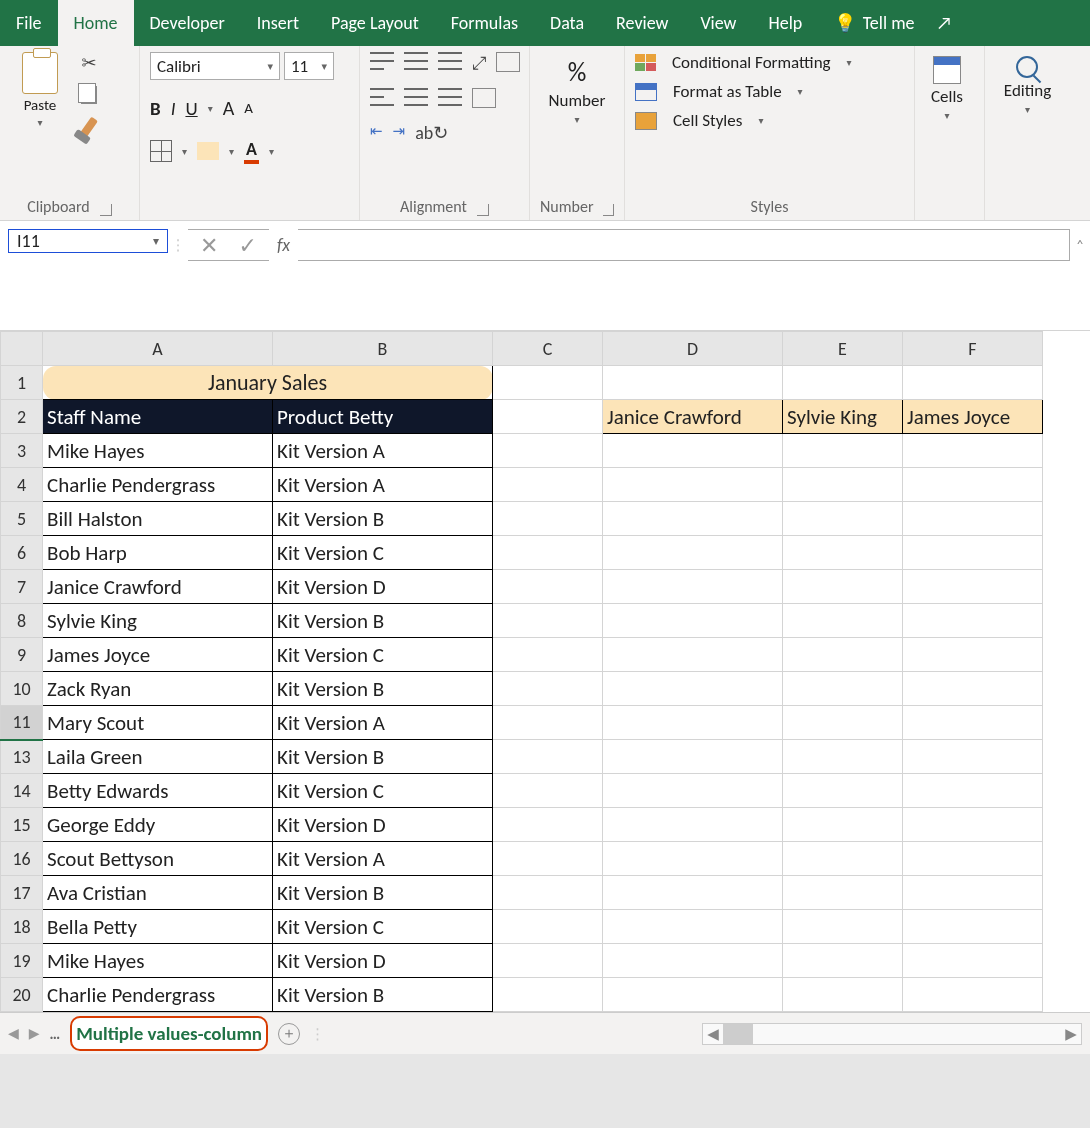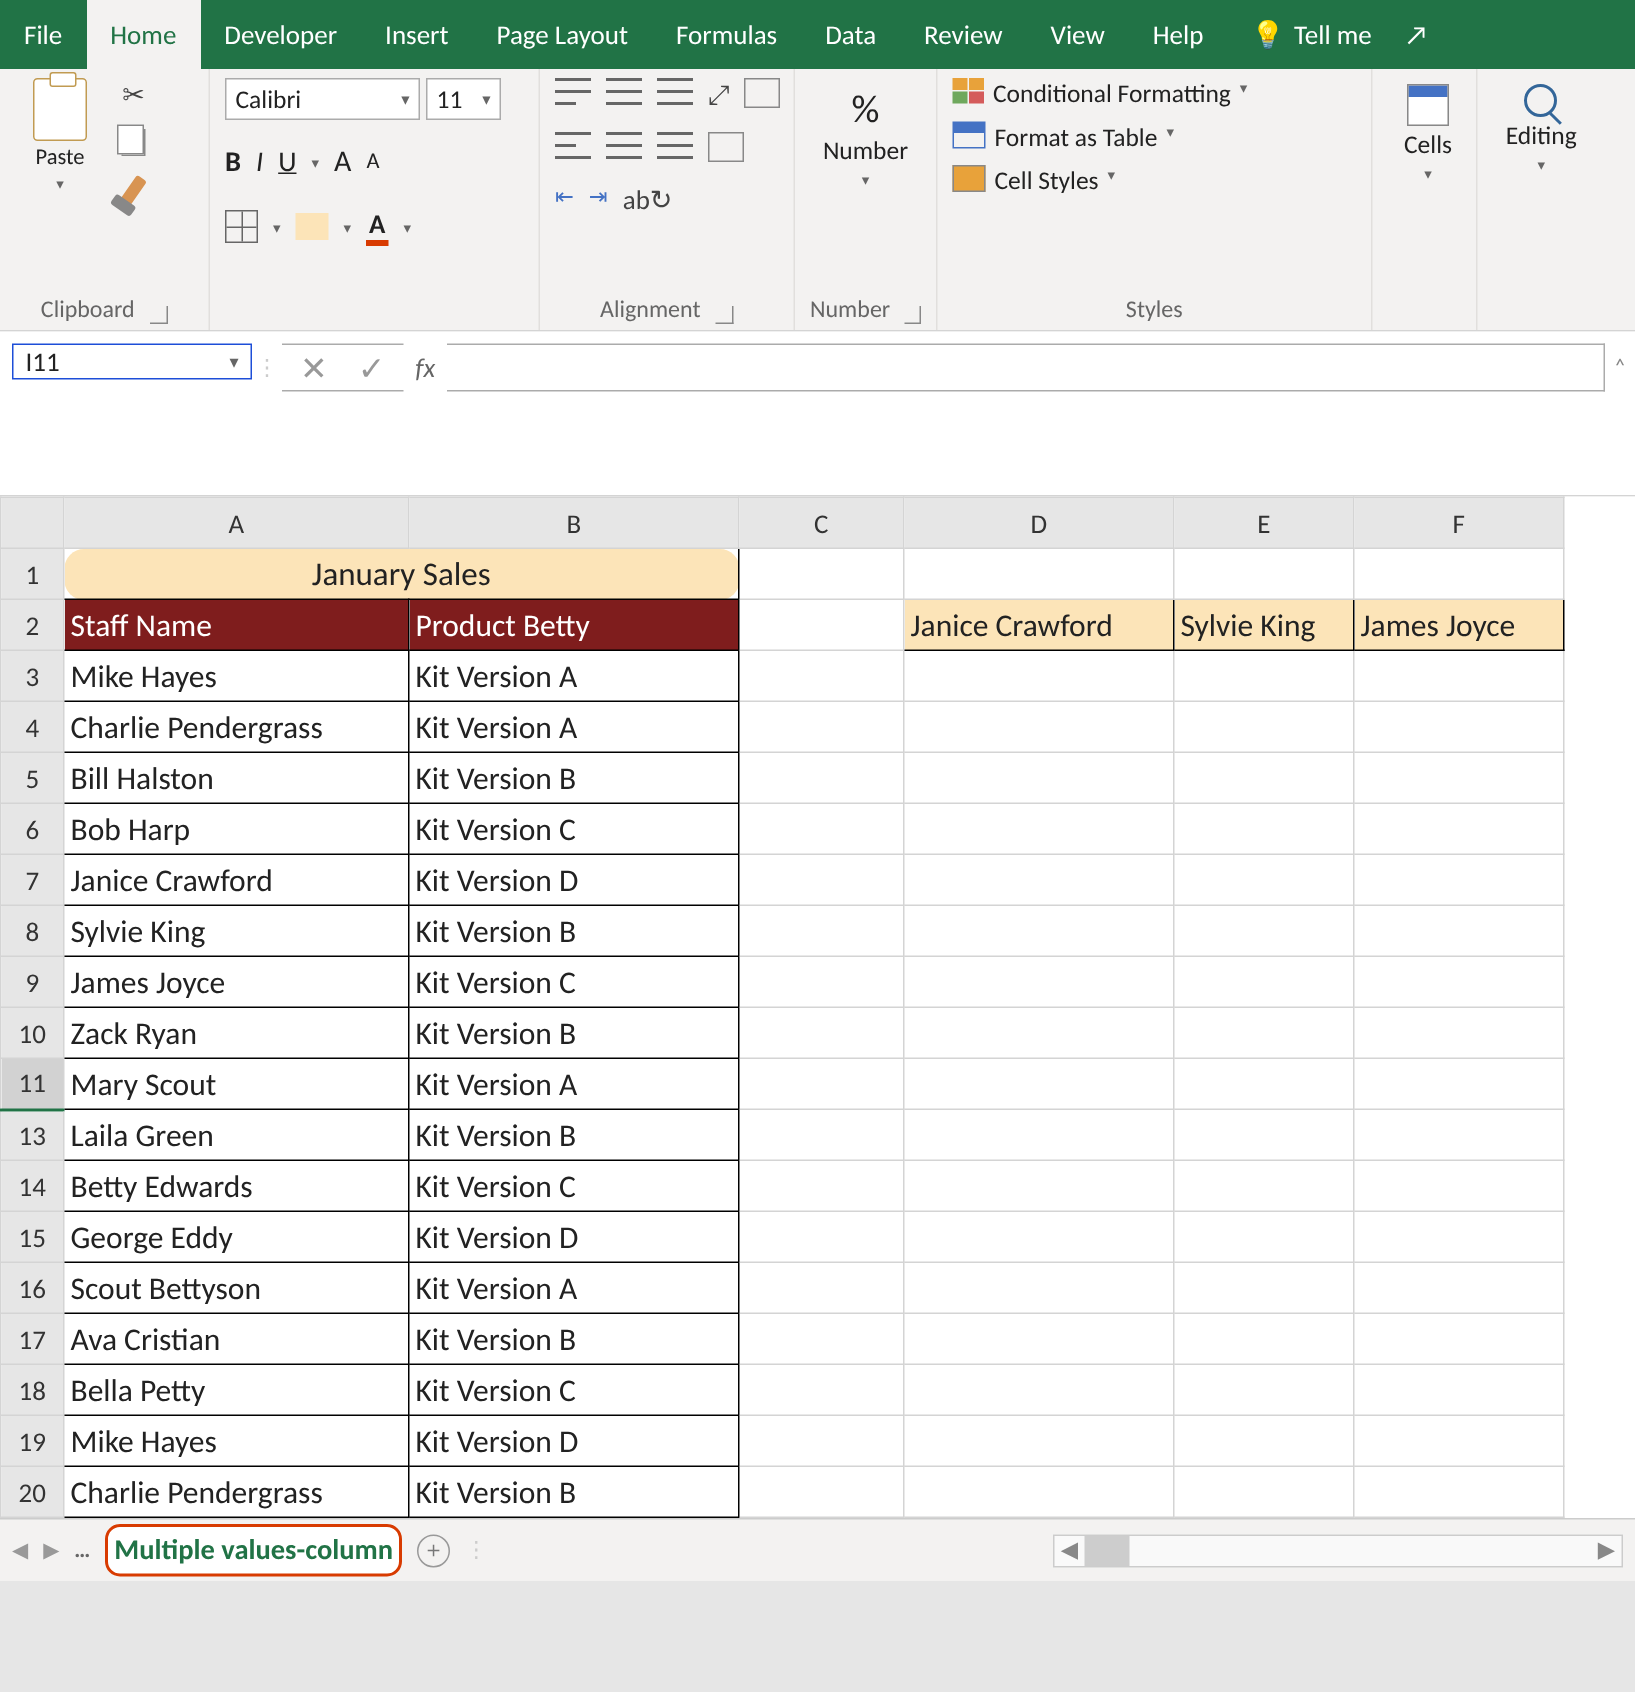--- a/index.html
+++ b/index.html
@@ -50,21 +50,21 @@
 .align-ic span{height:2px;background:#666;display:block;}
 .align-ic.top span:nth-child(3){width:60%;} .align-ic.left span{width:100%;} .align-ic.left span:nth-child(2){width:60%;}
 .rot-icon{font-size:18px;color:#444;}
 .wrap-icon,.merge-icon{width:24px;height:20px;border:1px solid #888;display:inline-block;}
 
 
 .big-btn { display:flex; flex-direction:column; align-items:center; gap:2px; padding:4px 6px; }
 .big-btn .lbl { font-size:17px; }
 .pct-icon{font-size:26px;font-weight:300;}
 .styles-col { display:flex; flex-direction:column; gap:8px; font-size:17px; }
-.styles-col .row { display:flex; gap:6px; cursor:pointer; }
+.styles-col .row { display:flex; align-items:center; gap:16px; cursor:pointer; }
 .mini-grid{display:grid;grid-template-columns:repeat(2,10px);grid-template-rows:repeat(2,8px);gap:1px;}
 .mini-grid span{background:#e8a23a;} .mini-grid span:nth-child(3){background:#6fa85d;} .mini-grid span:nth-child(4){background:#d45b5b;}
 .table-ic{width:22px;height:18px;border:1px solid #4472c4;background:linear-gradient(#4472c4 40%, transparent 40%);}
 .cellstyle-ic{width:22px;height:18px;background:#e8a23a;border:1px solid #888;}
 .cells-ic{width:28px;height:28px;border:1px solid #888;background:linear-gradient(#4472c4 30%, #fff 30%);}
 .search-ic{width:22px;height:22px;border:2px solid #336699;border-radius:50%;position:relative;}
 .search-ic::after{content:"";position:absolute;width:10px;height:2px;background:#336699;bottom:-4px;right:-6px;transform:rotate(45deg);}
 
 
 .fx-bar { background:#fff; height:110px; border-bottom:1px solid #d4d4d4; display:flex; align-items:flex-start; padding-top:8px; }
@@ -79,21 +79,21 @@
 
 .sheet { background:#fff; position:relative; }
 .grid { border-collapse:collapse; table-layout:fixed; font-size:21px; }
 .grid td, .grid th { border:1px solid #d4d4d4; height:34px; padding:0 4px; overflow:hidden; white-space:nowrap; }
 .grid th.colh { background:#e6e6e6; text-align:center; font-weight:normal; color:#333; height:30px; font-size:18px;}
 .grid th.rowh { background:#e6e6e6; text-align:center; font-weight:normal; color:#333; width:42px; font-size:18px;}
 .grid .corner { background:#e6e6e6; width:42px; }
 th.rowh.sel { background:#d2d2d2; border-bottom:2px solid #217346; }
 .colA{width:230px;} .colB{width:220px;} .colC{width:110px;} .colD{width:180px;} .colE{width:120px;} .colF{width:140px;}
 .title-cell { background:#fce4b8; text-align:center; font-size:22px;border-radius:13px; }
-.hdr-cell { background:#7f1d1d; color:#fff;margin-top:25px; }
+.hdr-cell { background:#0f172a; color:#fff;margin-top:25px; }
 .data-bord { border:1px solid #000 !important; }
 .highlight { background:#fce4b8; border:1px solid #000 !important; }
 
 
 .sheettabs { background:#f3f2f1; border-top:1px solid #ccc; height:42px; display:flex; align-items:center; padding:0 8px; gap:10px; }
 .nav-arrow { color:#999; font-size:14px; cursor:pointer; }
 .sheet-tab { background:#fff; border:2px solid #d83b01; border-radius:10px; padding:4px 4px; color:#217346; font-weight:bold; font-size:19px; cursor:pointer; }
 .add-sheet { width:22px; height:22px; border:1px solid #999; border-radius:50%; display:flex; align-items:center; justify-content:center; color:#777; cursor:pointer; }
 .hscroll { margin-left:auto; width:380px; height:22px; border:1px solid #ccc; background:#f9f9f9; display:flex; align-items:center; }
 .hscroll .thumb{width:30px;height:100%;background:#cdcdcd;}
@@ -264,21 +264,21 @@
             <span style="font-size:10px;color:#666;">▾</span>
           </div>
     </div>
       </div>
     <div class="group-label">
         <span>Styles</span>
       </div>
   </div>
 
   <div class="group" style="width:70px;">
-    <div class="group-top" style="justify-content:flex-end;">
+    <div class="group-top" style="justify-content:flex-start;">
         <div class="big-btn">
           <span class="cells-ic"></span>
           <span class="lbl">Cells</span>
           <span style="font-size:10px;color:#666;">▾</span>
         </div>
       </div>
     <div class="group-label"></div>
   </div>
 
   <div class="group" style="width:85px;border-right:none;">

